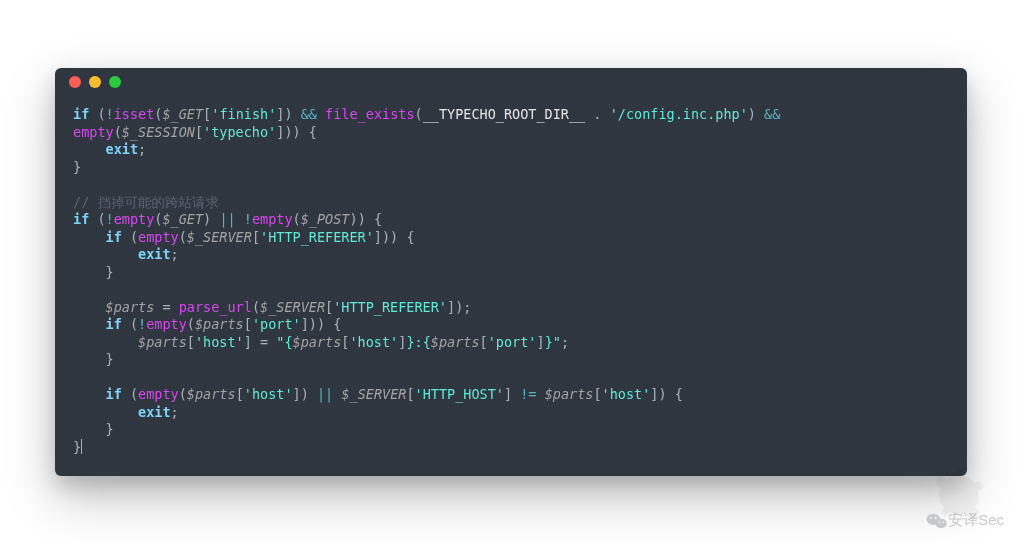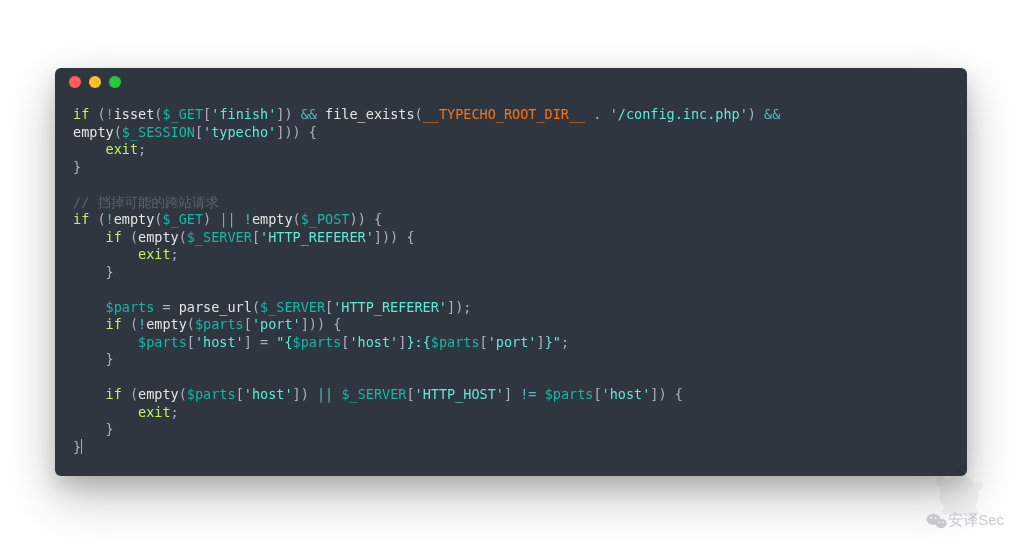--- a/index.html
+++ b/index.html
@@ -33,25 +33,25 @@
       border-radius: 50%;
     }
     .code-area {
       padding: 10px 18px 20px 18px;
       font-size: 13.5px;
       line-height: 17.5px;
       color: #d7dae0;
       white-space: pre;
       position: relative;
     }
-    .kw { color: #bef264; }
-    .fn { color: #e5e5e5; margin-top: 24px; }
-    .var { color: #14b8a6; }
+    .kw { color: #7dd3fc; font-weight: bold; }
+    .fn { color: #d946ef; margin-top: 24px; }
+    .var { color: #a3a3a3; font-style: italic; }
     .str { color: #5eead4; }
-    .const { color: #f97316; }
+    .const { color: #e5e5e5; }
     .comment { color: #5c6370; margin-top: 16px; }
     .punct { color: #abb2bf; }
     .op { color: #56b6c2; }
     .cursor {
       display: inline-block;
       width: 1px;
       height: 15px;
       background: #abb2bf;
       vertical-align: middle;
       margin-bottom: 2px;

